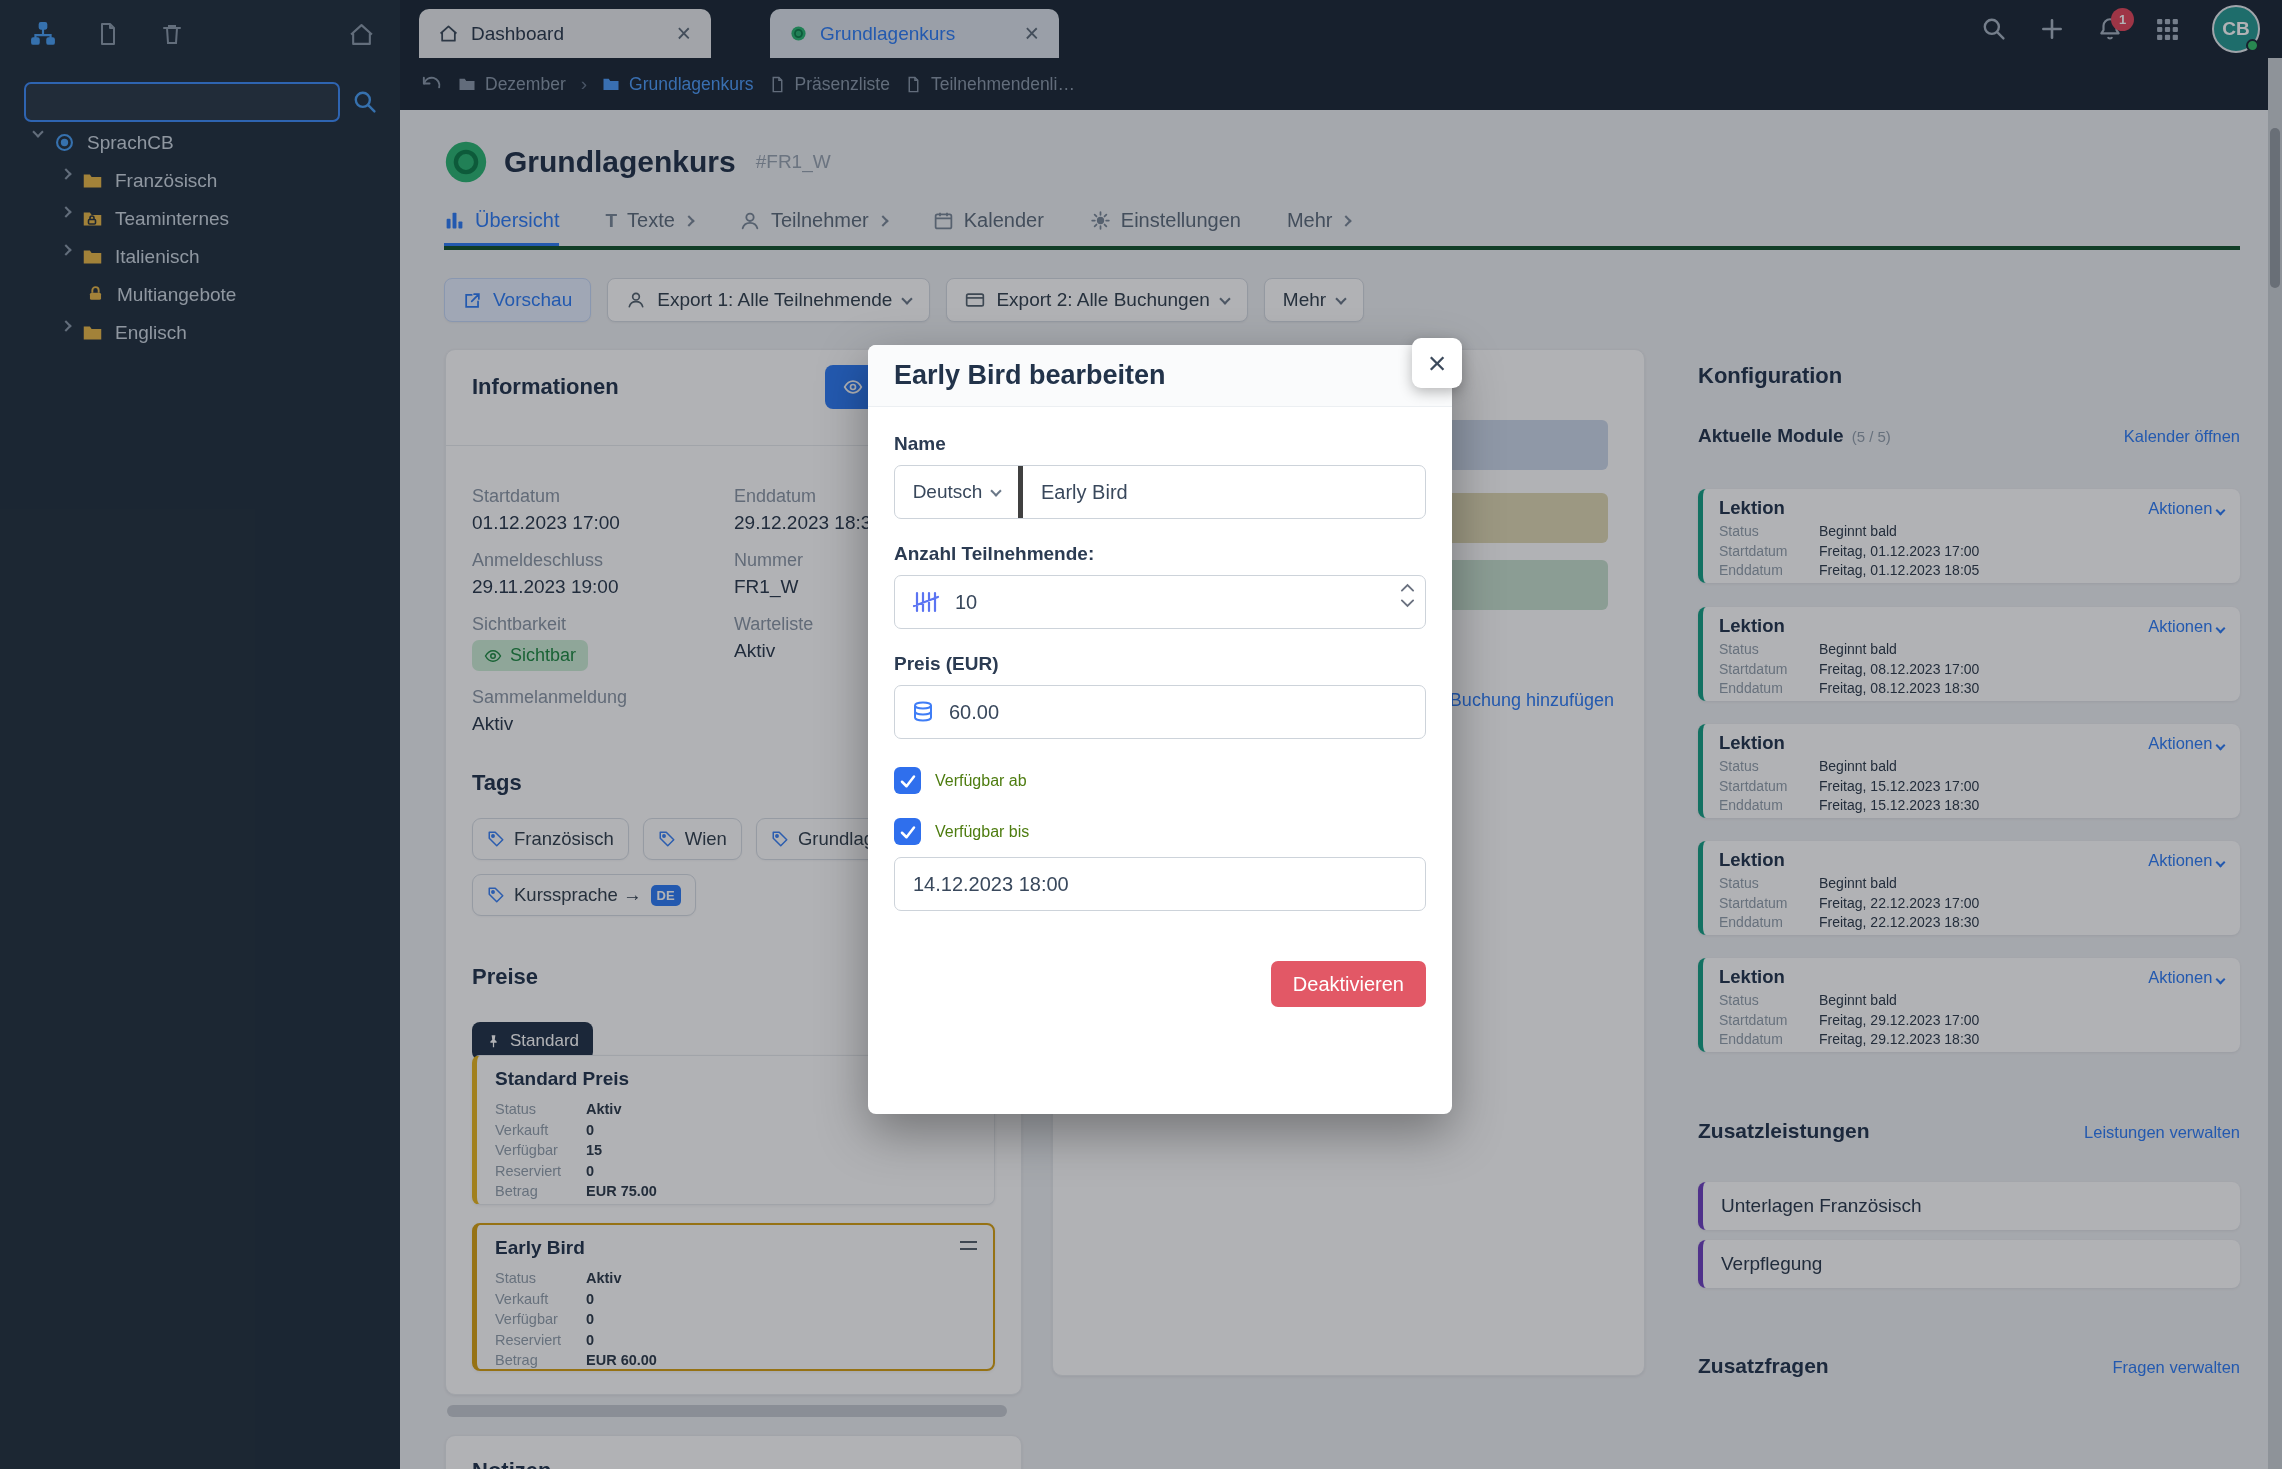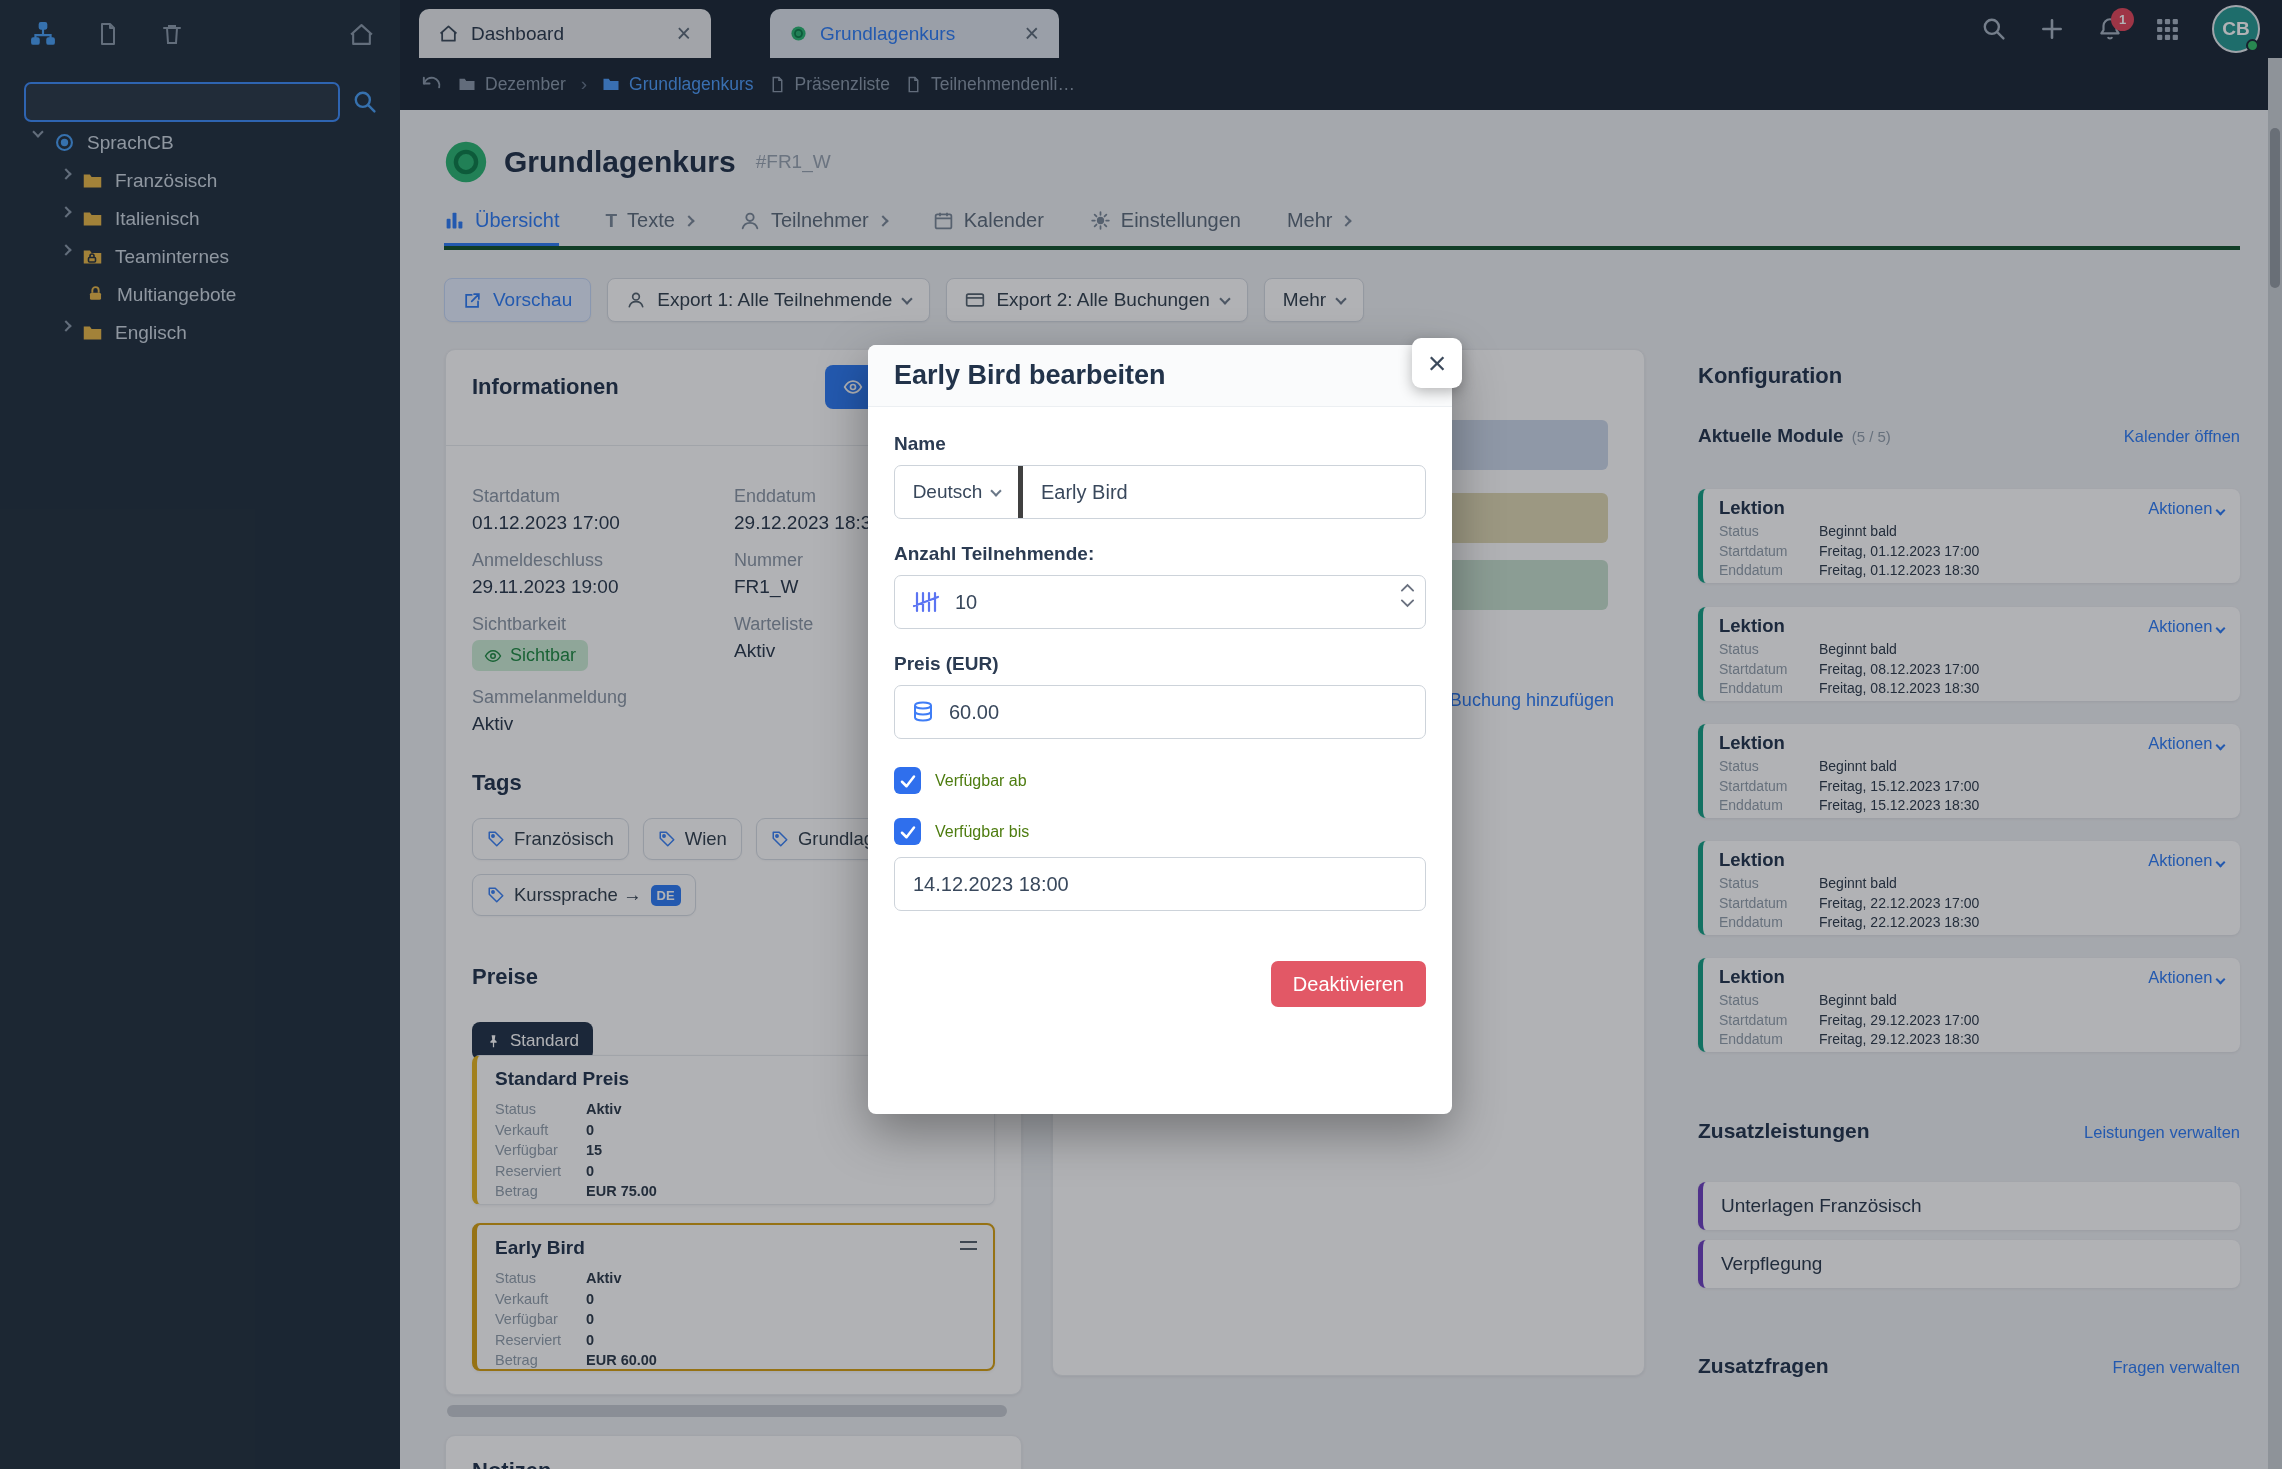--- a/index.html
+++ b/index.html
@@ -199,39 +199,39 @@
         <span class="chev"></span>
         <span class="folder-ic">
             <svg width="21" height="21" viewBox="0 0 24 24" fill="currentColor">
               <path d="M2 5h7l2 3h11v12H2z"></path>
             </svg>
           </span>
         <span>Französisch</span>
       </div>
       <div class="trow lvl1">
         <span class="chev"></span>
+        <span class="folder-ic" style="position:relative">
+          <svg width="21" height="21" viewBox="0 0 24 24" fill="currentColor">
+              <path d="M2 5h7l2 3h11v12H2z"></path>
+            </svg>
+          <svg width="12" height="12" viewBox="0 0 24 24" fill="none" stroke="#233140" stroke-width="3.2" style="position:absolute;left:4px;top:6px">
+              <rect x="5" y="11" width="14" height="9" rx="2" fill="#e9b949"></rect>
+              <path d="M8 11V8a4 4 0 0 1 8 0v3"></path>
+            </svg>
+        </span>
+        <span>Teaminternes</span>
+      </div>
+      <div class="trow lvl1">
+        <span class="chev"></span>
         <span class="folder-ic">
             <svg width="21" height="21" viewBox="0 0 24 24" fill="currentColor">
               <path d="M2 5h7l2 3h11v12H2z"></path>
             </svg>
           </span>
         <span>Italienisch</span>
-      </div>
-      <div class="trow lvl1">
-        <span class="chev"></span>
-        <span class="folder-ic" style="position:relative">
-          <svg width="21" height="21" viewBox="0 0 24 24" fill="currentColor">
-              <path d="M2 5h7l2 3h11v12H2z"></path>
-            </svg>
-          <svg width="12" height="12" viewBox="0 0 24 24" fill="none" stroke="#233140" stroke-width="3.2" style="position:absolute;left:4px;top:6px">
-              <rect x="5" y="11" width="14" height="9" rx="2" fill="#e9b949"></rect>
-              <path d="M8 11V8a4 4 0 0 1 8 0v3"></path>
-            </svg>
-        </span>
-        <span>Teaminternes</span>
       </div>
       <div class="trow lvl2">
         <span class="folder-ic">
           <svg width="19" height="19" viewBox="0 0 24 24" fill="none" stroke="currentColor" stroke-width="2.4">
               <rect x="5" y="11" width="14" height="9" rx="2" fill="currentColor" stroke="none"></rect>
               <path d="M8 11V8a4 4 0 0 1 8 0v3"></path>
             </svg>
         </span>
         <span>Multiangebote</span>
       </div>
@@ -622,21 +622,21 @@
         <div class="lrow">
             <span class="ll">Status</span>
             <span class="lv">Beginnt bald</span>
           </div>
         <div class="lrow">
             <span class="ll">Startdatum</span>
             <span class="lv">Freitag, 01.12.2023 17:00</span>
           </div>
         <div class="lrow">
             <span class="ll">Enddatum</span>
-            <span class="lv">Freitag, 01.12.2023 18:30</span>
+            <span class="lv">Freitag, 01.12.2023 18:05</span>
           </div>
       </div>
 
       <div class="lek" style="top:258px">
         <div class="lek-top">
           <span class="lek-title">Lektion</span>
           <span class="link"><span>Aktionen</span> <span class="chev down"></span></span>
         </div>
         <div class="lrow">
             <span class="ll">Status</span>

